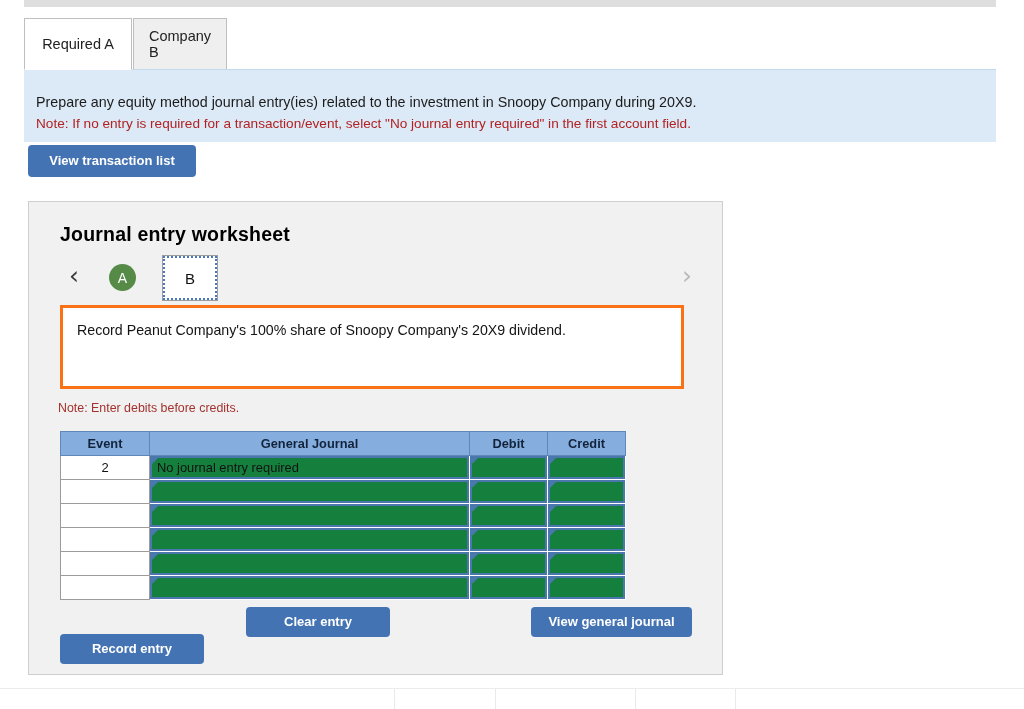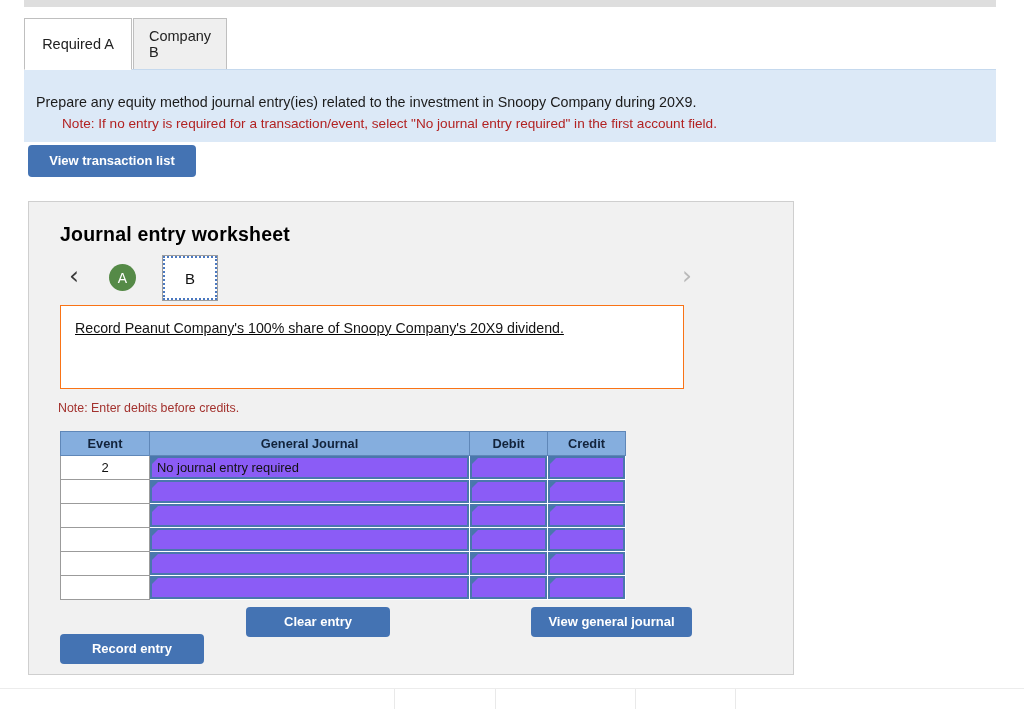--- a/index.html
+++ b/index.html
@@ -40,40 +40,40 @@
   .tab.t2 { left:109px; width:94px; }
 
   
   .banner {
     position:absolute; left:24px; top:69px; width:972px; height:73px;
     background:#dce9f7;
     border-top:1px solid #c5d9ee;
     padding:23px 12px 0 12px;
   }
   .banner .line1 { font-size:14.3px; color:#1b1b1b; line-height:19px; }
-  .banner .line2 { font-size:13.6px; color:#b22222; line-height:19px; margin-top:2px;margin-left:26px; }
+  .banner .line2 { font-size:13.6px; color:#b22222; line-height:19px; margin-top:2px; }
 
   
   .btn {
     background:#4473b3;
     color:#ffffff;
     font-weight:bold;
     font-size:13px;
     border:none;
     border-radius:4px;
     display:flex; align-items:center; justify-content:center;
     cursor:pointer;
     text-align:center;
     line-height:1.1;
   }
   .btn-vtl { position:absolute; left:28px; top:145px; width:168px; height:32px; }
 
   
   .panel {
-    position:absolute; left:28px; top:201px; width:766px; height:474px;
+    position:absolute; left:28px; top:201px; width:695px; height:474px;
     background:#f1f1f1;
     border:1px solid #cfcfcf;
   }
   .panel-title {
     position:absolute; left:31px; top:21px;
     font-size:19.5px; font-weight:bold; color:#000;
     letter-spacing:.2px;
   }
 
   
@@ -105,21 +105,21 @@
     outline-offset:-3px;
     color:#111; font-size:15px;
     display:flex; align-items:center; justify-content:center;
     cursor:pointer;
     z-index:4;
   }
 
   
   .descbox {
     position:absolute; left:31px; top:103px; width:624px; height:84px;
-    background:#ffffff; border:1px solid #f97316;text-decoration:underline;
+    background:#ffffff; border:3px solid #f97316;
   }
   .descbox .txt {
     padding:14px 0 0 14px; font-size:14.2px; color:#141414;
   }
 
   
   .note-debits {
     position:absolute; left:29px; top:199px;
     font-size:12.4px; color:#a3322e;
   }
@@ -148,21 +148,21 @@
   .col-debit  { width:78px; }
   .col-credit { width:78px; }
 
   .event-cell { text-align:center; font-size:13px; color:#111; }
 
   
   .cellwrap {
     position:relative;
     width:100%; height:100%;
     border:2px solid #4a77ad;
-    background:#8b5cf6;
+    background:#15803d;
     display:flex; align-items:center;
   }
   .cellwrap .tri {
     position:absolute; left:0; top:0;
     width:0; height:0;
     border-top:6px solid #4a77ad;
     border-right:6px solid transparent;
   }
   .cellwrap .ctext {
     font-size:12.9px; color:#111;

